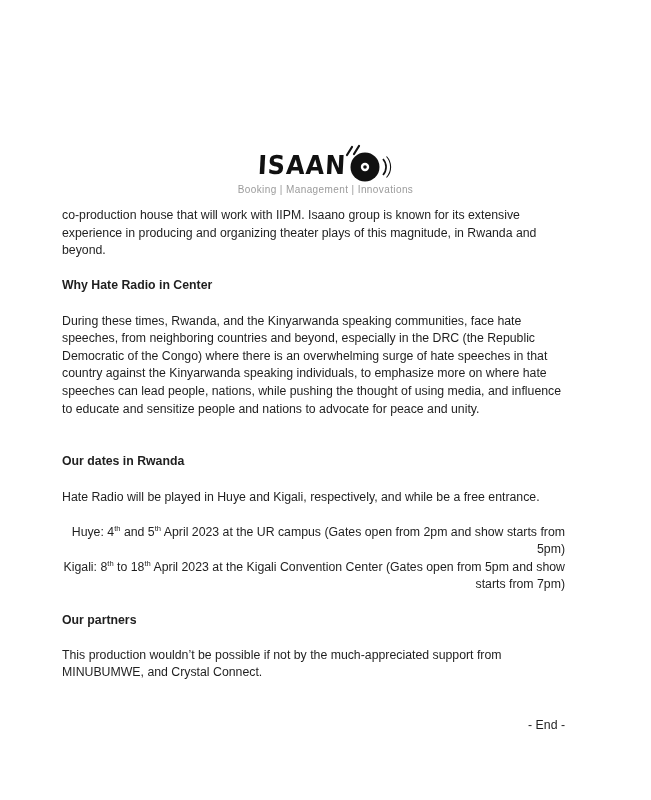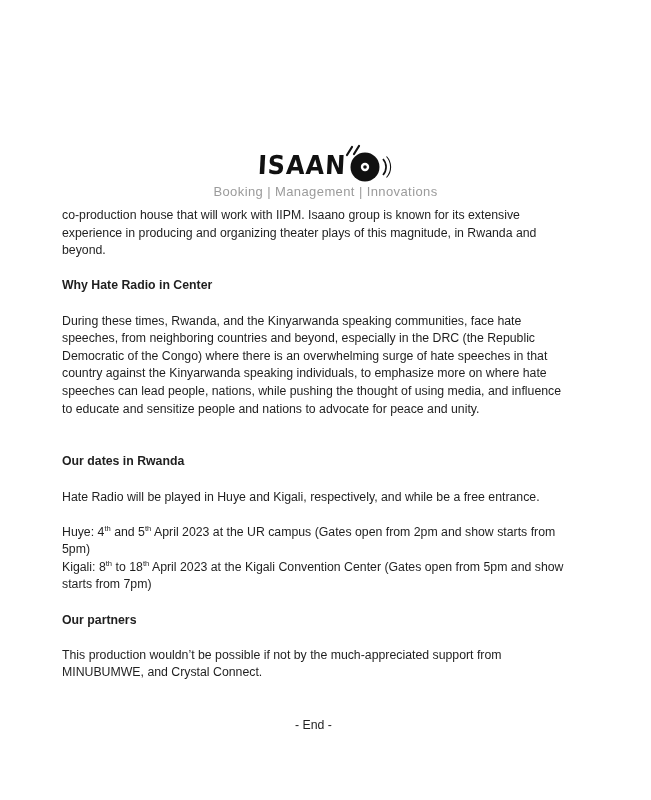--- a/index.html
+++ b/index.html
@@ -32,21 +32,21 @@
     font-family: "DejaVu Sans", sans-serif;
     font-weight: 800;
     font-size: 24px;
     letter-spacing: 1px;
     color: #111;
     transform: skewX(-3deg) scaleY(1.08) translateY(2px);
   }
   .logo-disc { display: block; margin-left: -5px; }
   .logo-tagline {
     margin-top: 1px;
-    font-size: 13px;
+    font-size: 10px;
     letter-spacing: 0.4px;
     color: #9b9b9b;
     white-space: nowrap;
   }
 
   
   .content {
     position: absolute;
     top: 207px;
     left: 62px;
@@ -55,25 +55,25 @@
     line-height: 17.6px;
   }
   .content p, .content h2 {
     margin: 0 0 17.6px 0;
     font-size: 12.3px;
     line-height: 17.6px;
     font-weight: 400;
   }
   .content h2 { font-weight: 700; }
   .mb-double { margin-bottom: 35.2px !important; }
-  .events { margin-bottom: 17.6px; }
+  .events { margin-bottom: 17.6px; text-align: right; }
   .events p { margin: 0; }
   sup { font-size: 0.62em; line-height: 0; vertical-align: super; }
   .end-marker {
-    text-align: center;
+    text-align: right;
     font-weight: 700;
     margin-top: 17.6px !important;
   }
 </style>
 </head>
 <body>
 
 <div class="page">
 
   <header class="logo-block">

